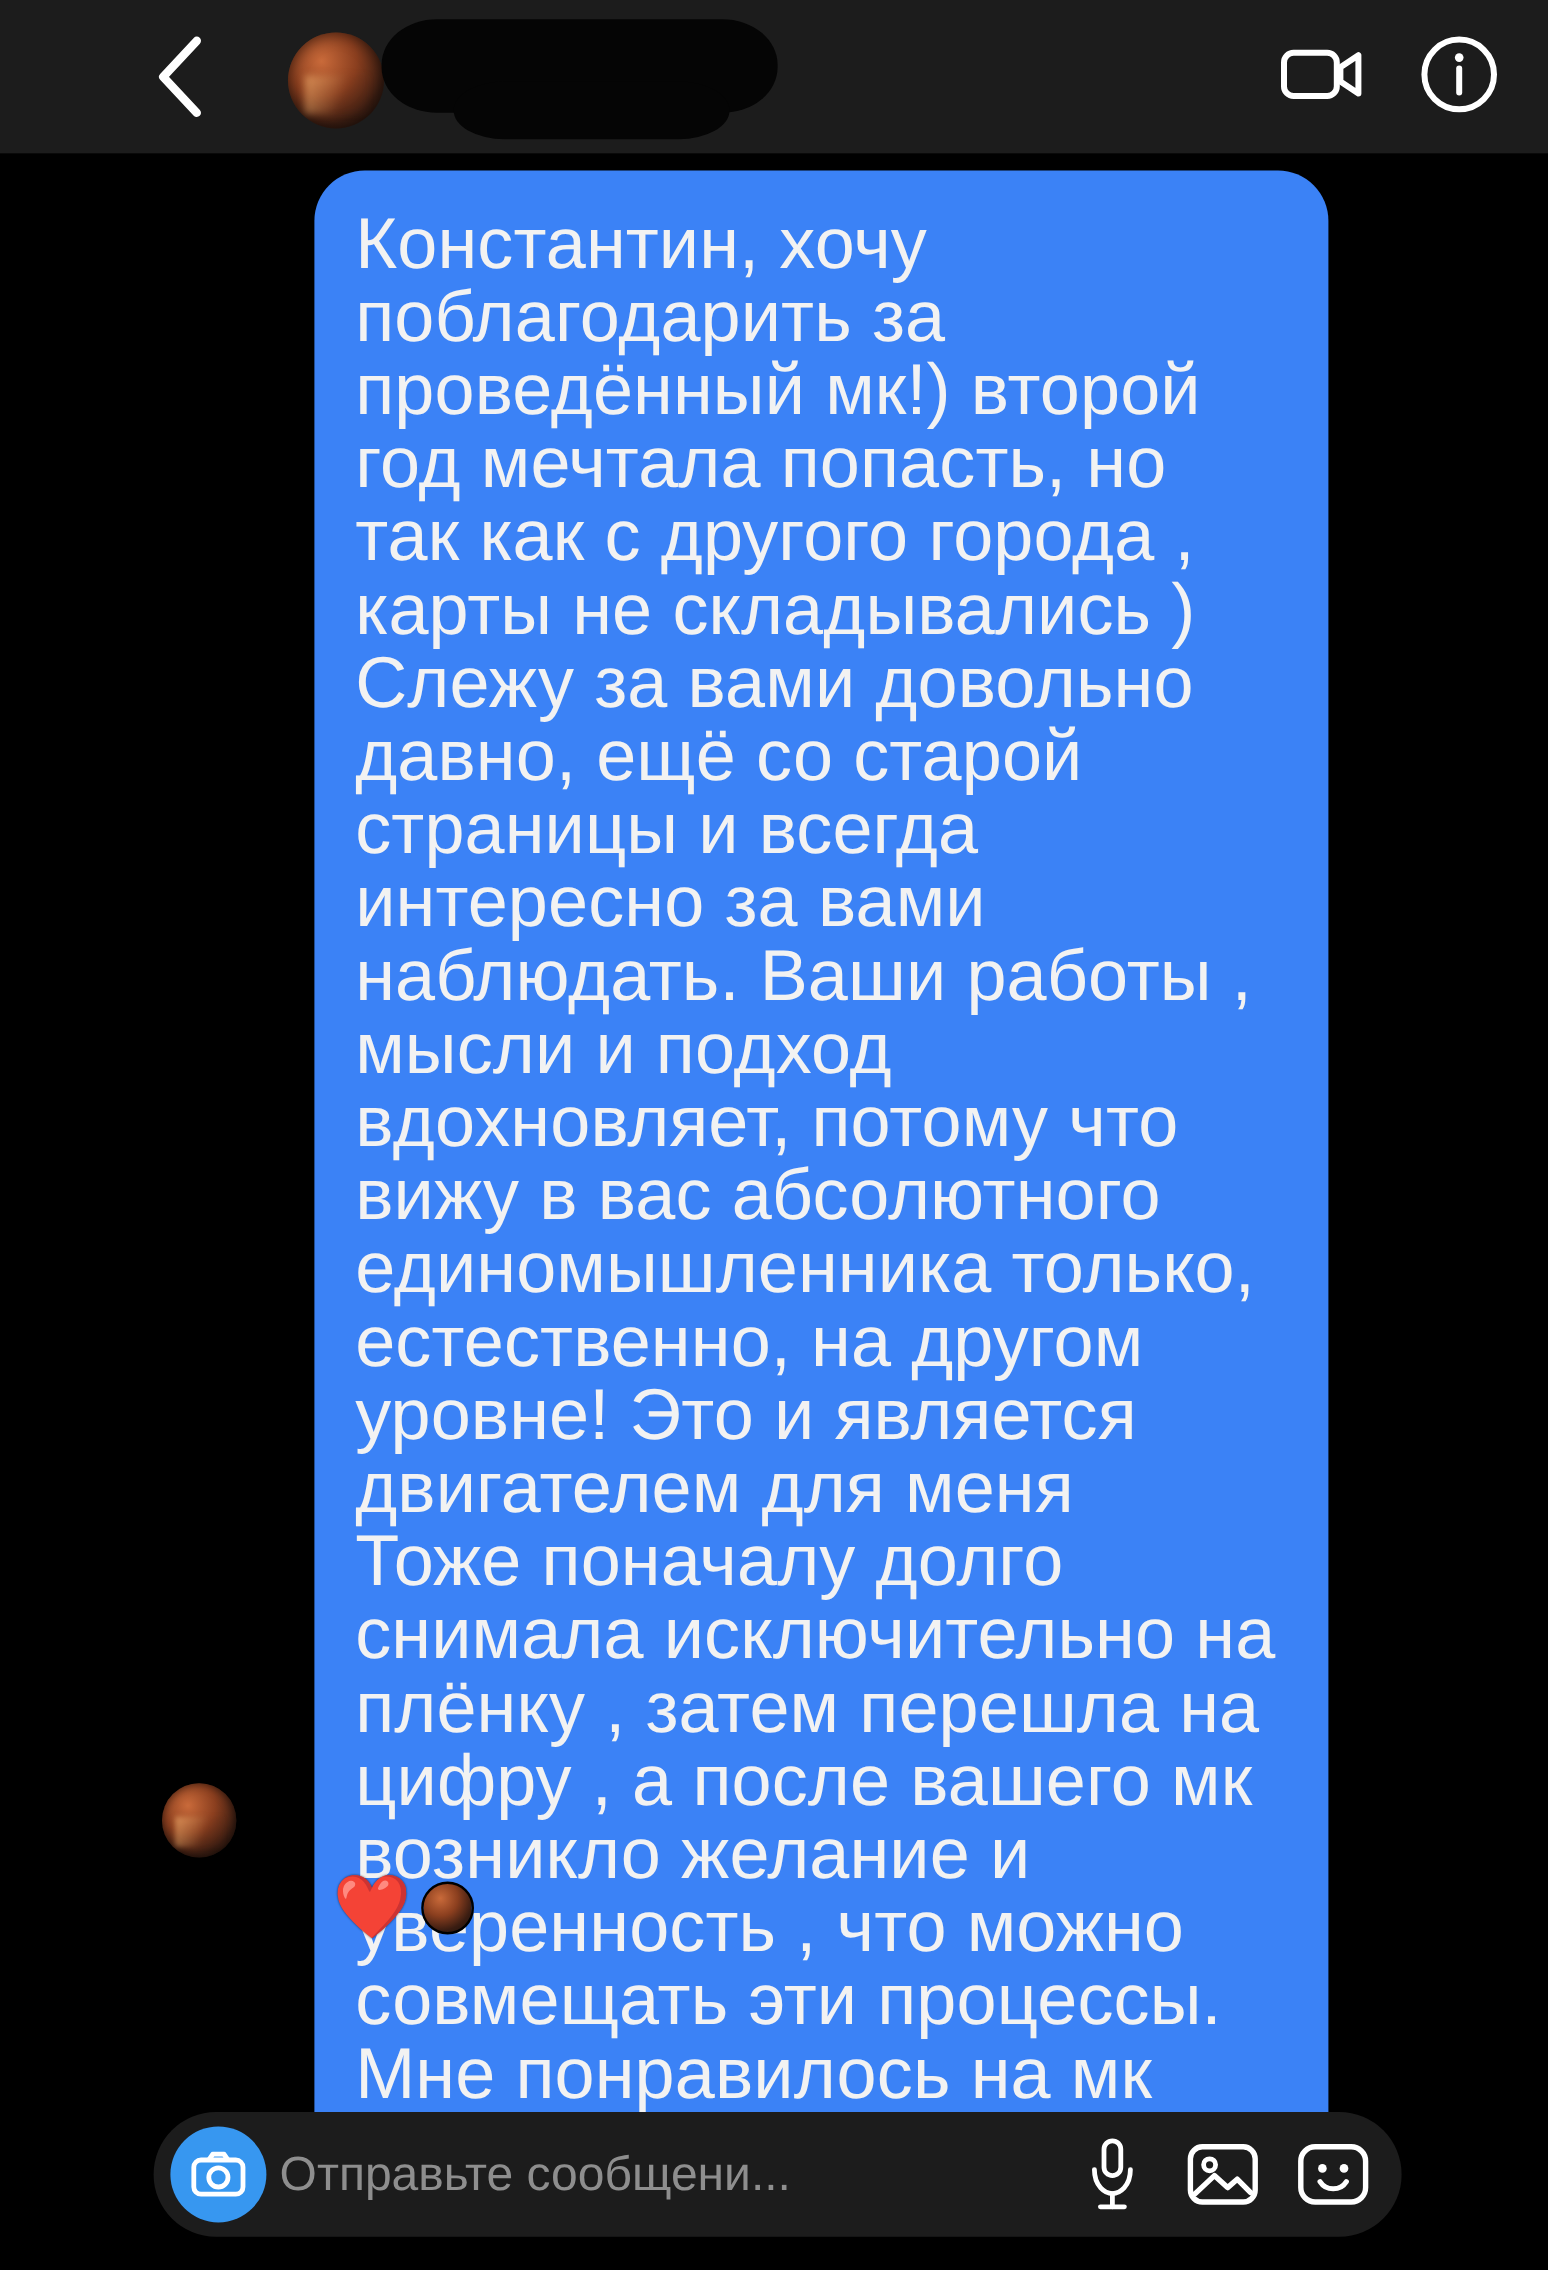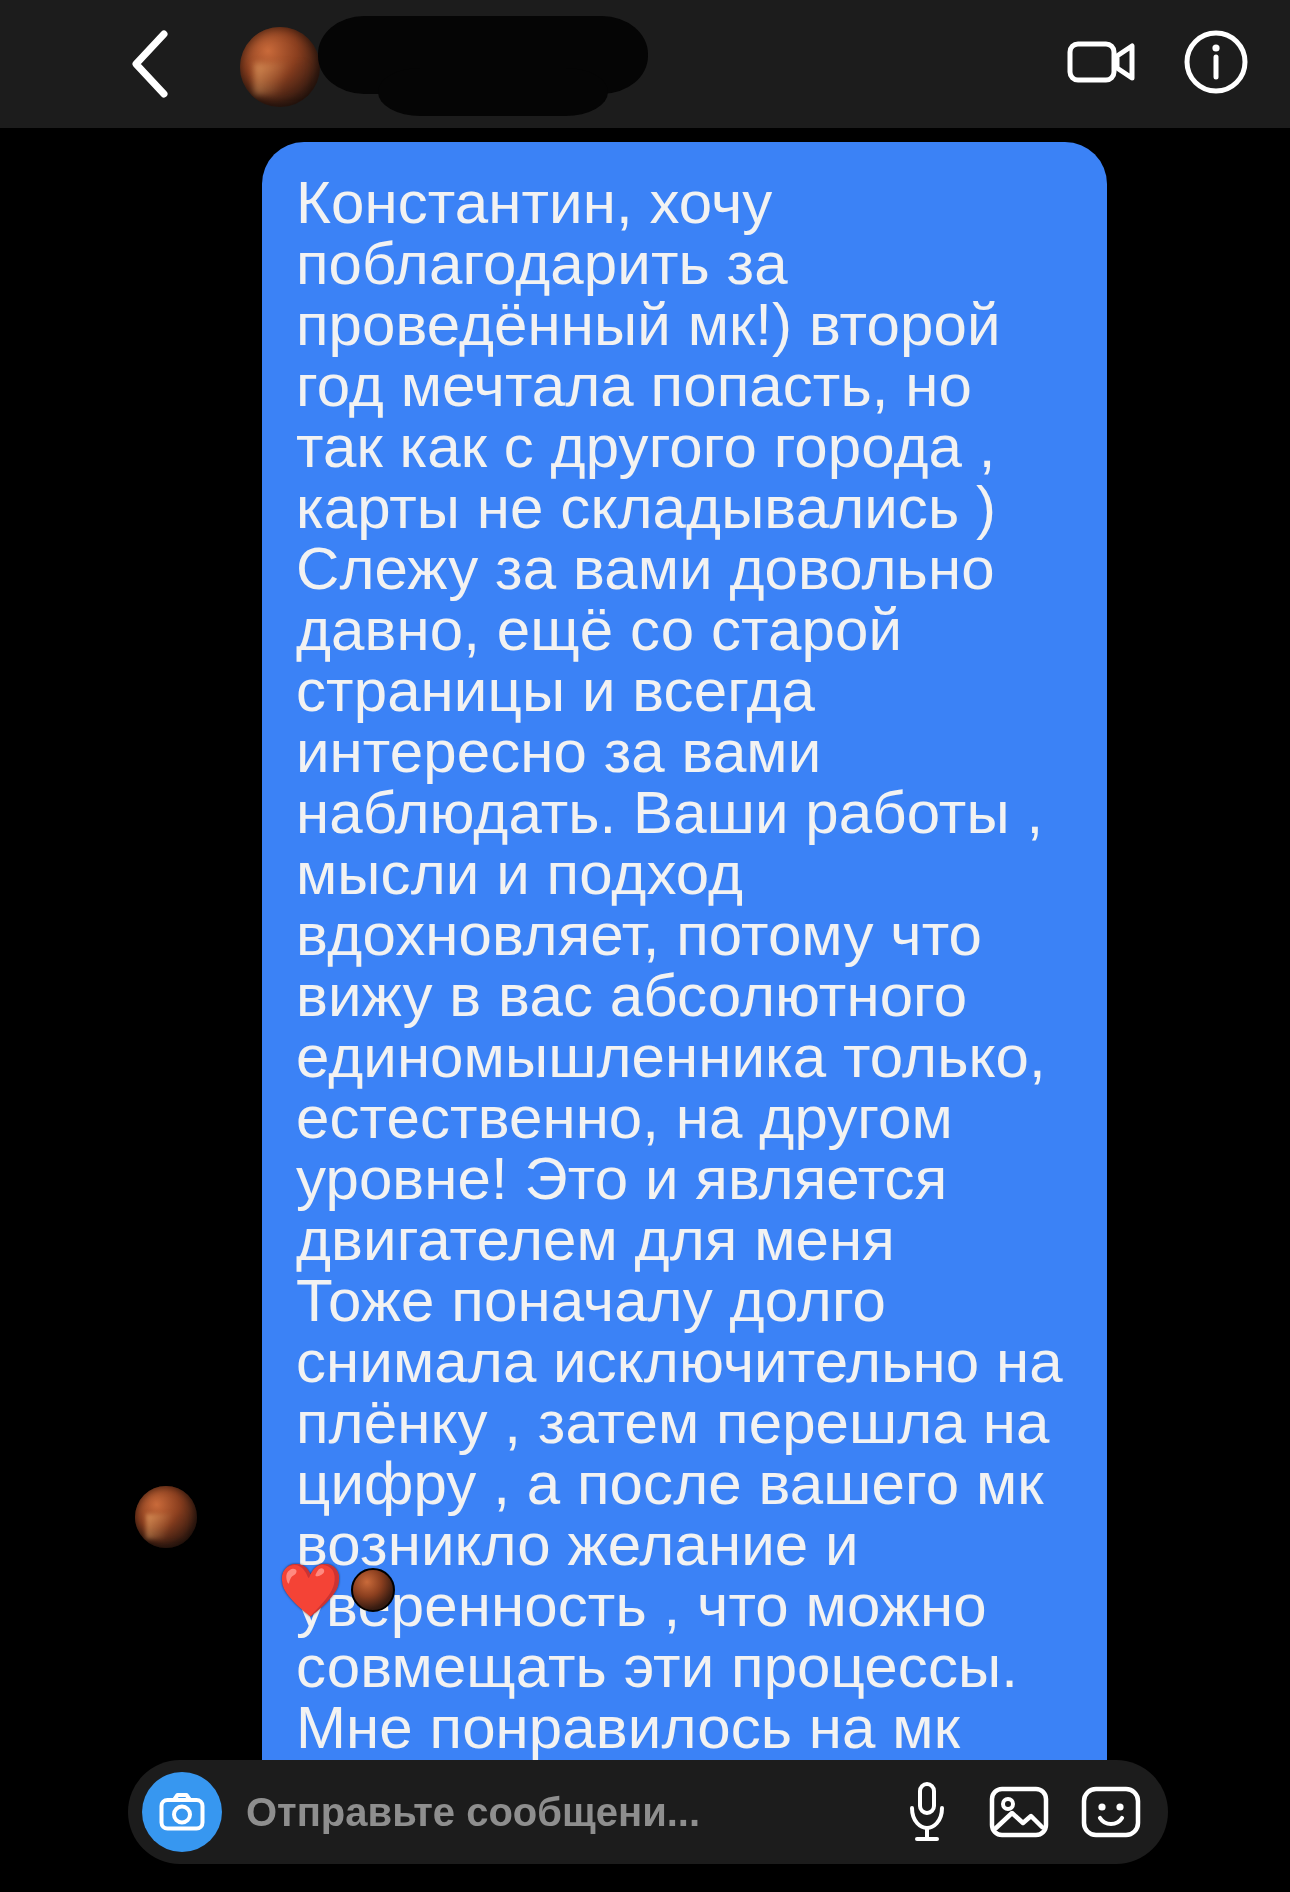--- a/index.html
+++ b/index.html
@@ -206,27 +206,26 @@
     border-radius: 50%;
     background: #3797f0;
     display: flex;
     align-items: center;
     justify-content: center;
     flex: 0 0 auto;
   }
 
   .composer-input {
     flex: 1 1 auto;
-    margin-left: 24px;
+    margin-left: 11px;
     color: #8e8e8e;
     font-size: 40px;
     white-space: nowrap;
     overflow: hidden;
     text-overflow: clip;
-    font-weight: bold;
   }
 
   .composer-icons {
     display: flex;
     align-items: center;
     gap: 30px;
     flex: 0 0 auto;
   }
   .composer-icon {
     width: 62px;

